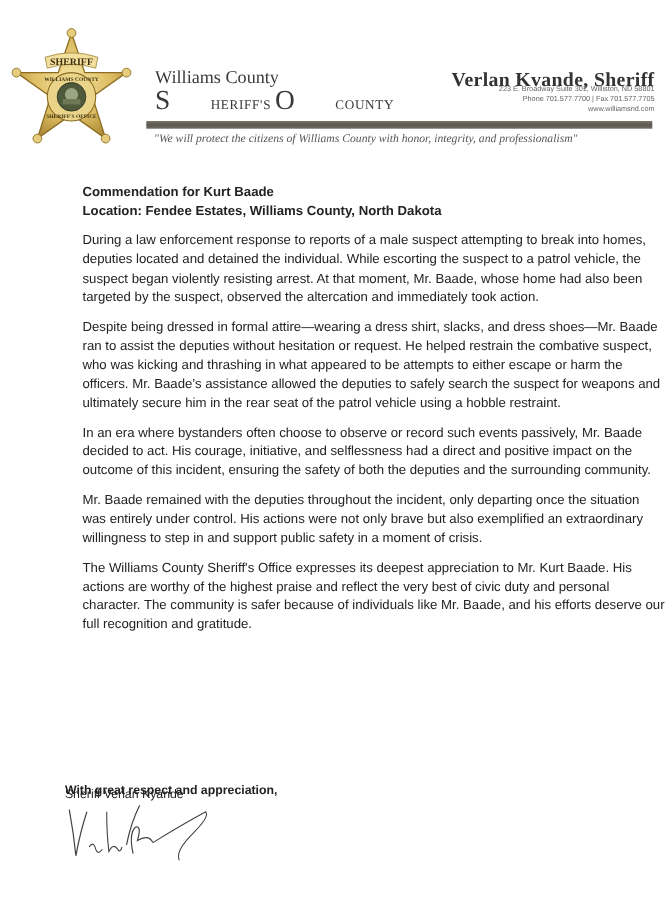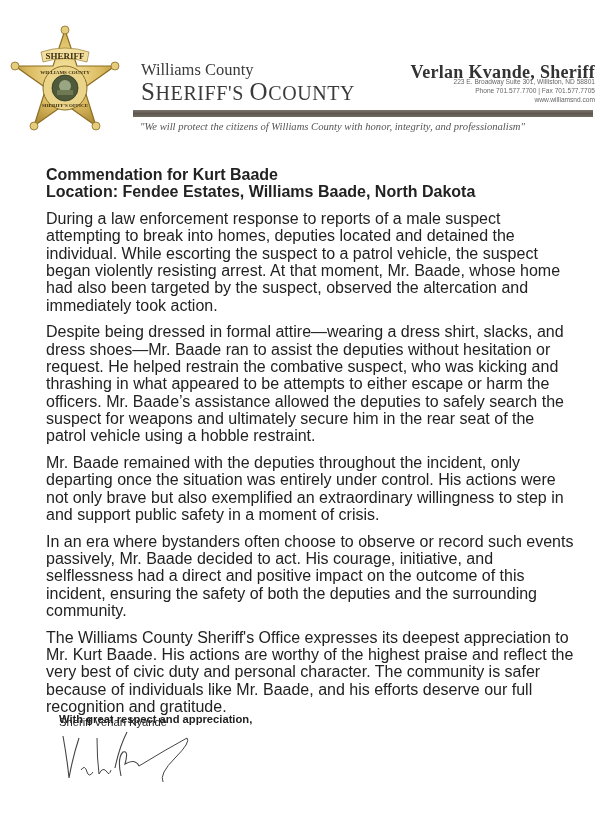--- a/index.html
+++ b/index.html
@@ -1,26 +1,26 @@
 <!DOCTYPE html>
 <html><head>
 <meta charset="utf-8">
 <style>
   html, body { margin: 0; padding: 0; background: #ffffff; }
   body { width: 610px; height: 840px; position: relative; overflow: hidden; font-family: "Liberation Sans", sans-serif; color: #1e1e1e; }
   .badge { position: absolute; left: 5px; top: 22px; width: 120px; height: 120px; }
   .county { position: absolute; left: 141px; top: 60px; font-family: "Liberation Serif", serif; font-size: 16.5px; color: #3a3a3a; }
   .office { position: absolute; left: 141px; top: 78px; font-family: "Liberation Serif", serif; font-size: 25px; color: #3a3a3a; letter-spacing: 0.6px; }
-  .office .sc { font-size: 20px; }
+  .office .sc { font-size: 12px; margin-left: 36px; }
   .sheriff-name { position: absolute; right: 15px; top: 62px; font-family: "Liberation Serif", serif; font-weight: bold; font-size: 18px; color: #333; letter-spacing: 0.3px; }
   .addr { position: absolute; right: 15px; font-size: 6.6px; color: #666; text-align: right; }
   .addr1 { top: 78px; } .addr2 { top: 87px; } .addr3 { top: 96px; }
   .rule { position: absolute; left: 133px; top: 110px; width: 460px; height: 7px; background: linear-gradient(#7a746c, #5d5750 50%, #6f6a62); }
   .motto { position: absolute; left: 140px; top: 121px; width: 460px; font-family: "Liberation Serif", serif; font-style: italic; font-size: 10.6px; color: #555; white-space: nowrap; }
-  .content { position: absolute; left: 46px; top: 166px; width: 530px; font-size: 16px; line-height: 17.3px; color: #222; }
+  .content { position: absolute; left: 75px; top: 166px; width: 530px; font-size: 12px; line-height: 17.3px; color: #222; }
   .hdr { font-weight: bold; }
   .p { margin: 0 0 9.5px 0; }
   .closing { position: absolute; left: 59px; top: 672px; font-size: 11.2px; font-weight: bold; color: #222; margin-top: 41px; }
   .signame { position: absolute; left: 59px; top: 716px; font-size: 11.2px; color: #222; }
   .sig { position: absolute; left: 55px; top: 728px; width: 150px; height: 60px; }
 </style>
 </head>
 <body>
 
 <svg class="badge" viewBox="0 0 120 120">
@@ -53,25 +53,25 @@
 <div class="sheriff-name">Verlan Kvande, Sheriff</div>
 <div class="addr addr1">223 E. Broadway Suite 301, Williston, ND 58801</div>
 <div class="addr addr2">Phone 701.577.7700 | Fax 701.577.7705</div>
 <div class="addr addr3">www.williamsnd.com</div>
 
 <div class="rule"></div>
 <div class="motto">"We will protect the citizens of Williams County with honor, integrity, and professionalism"</div>
 
 <div class="content">
   <div class="hdr">Commendation for Kurt Baade</div>
-  <div class="hdr" style="margin-bottom:9.5px;">Location: Fendee Estates, Williams Baade, North Dakota</div>
+  <div class="hdr" style="margin-bottom:9.5px;">Location: Fendee Estates, Williams County, North Dakota</div>
   <p class="p">During a law enforcement response to reports of a male suspect attempting to break into homes, deputies located and detained the individual. While escorting the suspect to a patrol vehicle, the suspect began violently resisting arrest. At that moment, Mr. Baade, whose home had also been targeted by the suspect, observed the altercation and immediately took action.</p>
   <p class="p">Despite being dressed in formal attire—wearing a dress shirt, slacks, and dress shoes—Mr. Baade ran to assist the deputies without hesitation or request. He helped restrain the combative suspect, who was kicking and thrashing in what appeared to be attempts to either escape or harm the officers. Mr. Baade’s assistance allowed the deputies to safely search the suspect for weapons and ultimately secure him in the rear seat of the patrol vehicle using a hobble restraint.</p>
+  <p class="p">In an era where bystanders often choose to observe or record such events passively, Mr. Baade decided to act. His courage, initiative, and selflessness had a direct and positive impact on the outcome of this incident, ensuring the safety of both the deputies and the surrounding community.</p>
   <p class="p">Mr. Baade remained with the deputies throughout the incident, only departing once the situation was entirely under control. His actions were not only brave but also exemplified an extraordinary willingness to step in and support public safety in a moment of crisis.</p>
-  <p class="p">In an era where bystanders often choose to observe or record such events passively, Mr. Baade decided to act. His courage, initiative, and selflessness had a direct and positive impact on the outcome of this incident, ensuring the safety of both the deputies and the surrounding community.</p>
   <p class="p">The Williams County Sheriff's Office expresses its deepest appreciation to Mr. Kurt Baade. His actions are worthy of the highest praise and reflect the very best of civic duty and personal character. The community is safer because of individuals like Mr. Baade, and his efforts deserve our full recognition and gratitude.</p>
 </div>
 
 <div class="closing">With great respect and appreciation,</div>
 <div class="signame">Sheriff Verlan Kyande</div>
 
 <svg class="sig" viewBox="0 0 150 60">
   <path d="M8 8 Q12 30 14 50 Q18 28 24 10" fill="none" stroke="#444" stroke-width="1.1"></path>
   <path d="M26 42 Q30 36 32 44 Q34 50 38 44" fill="none" stroke="#444" stroke-width="1"></path>
   <path d="M42 10 Q42 30 44 46 Q48 38 52 44 Q54 48 56 42" fill="none" stroke="#444" stroke-width="1"></path>

